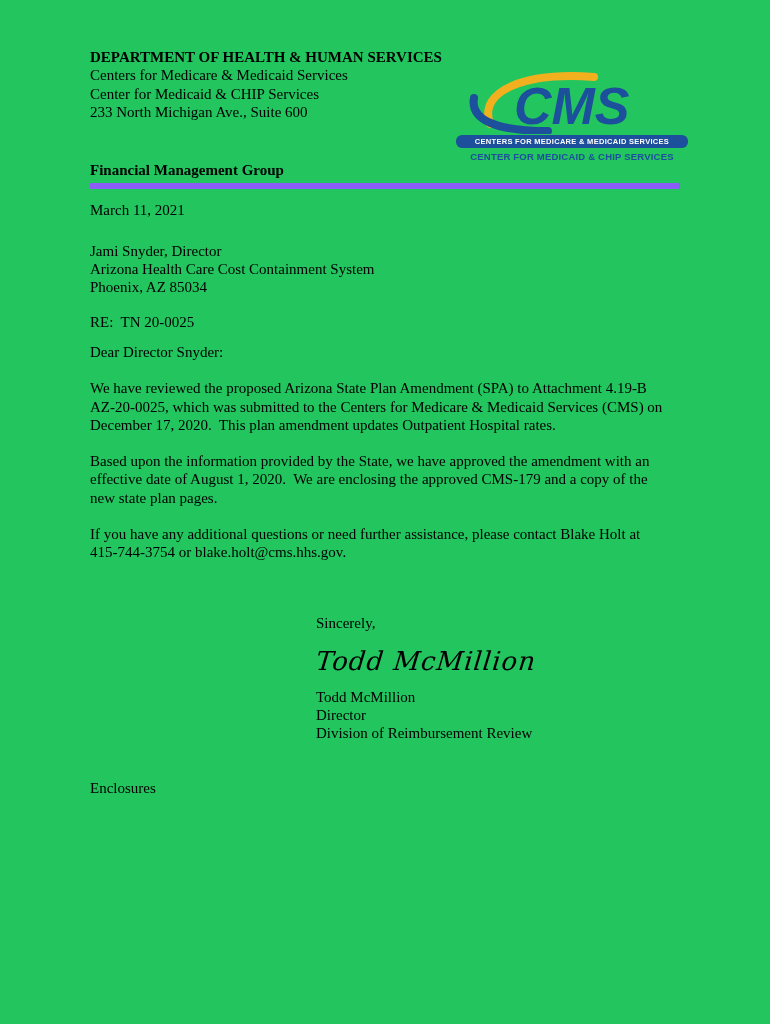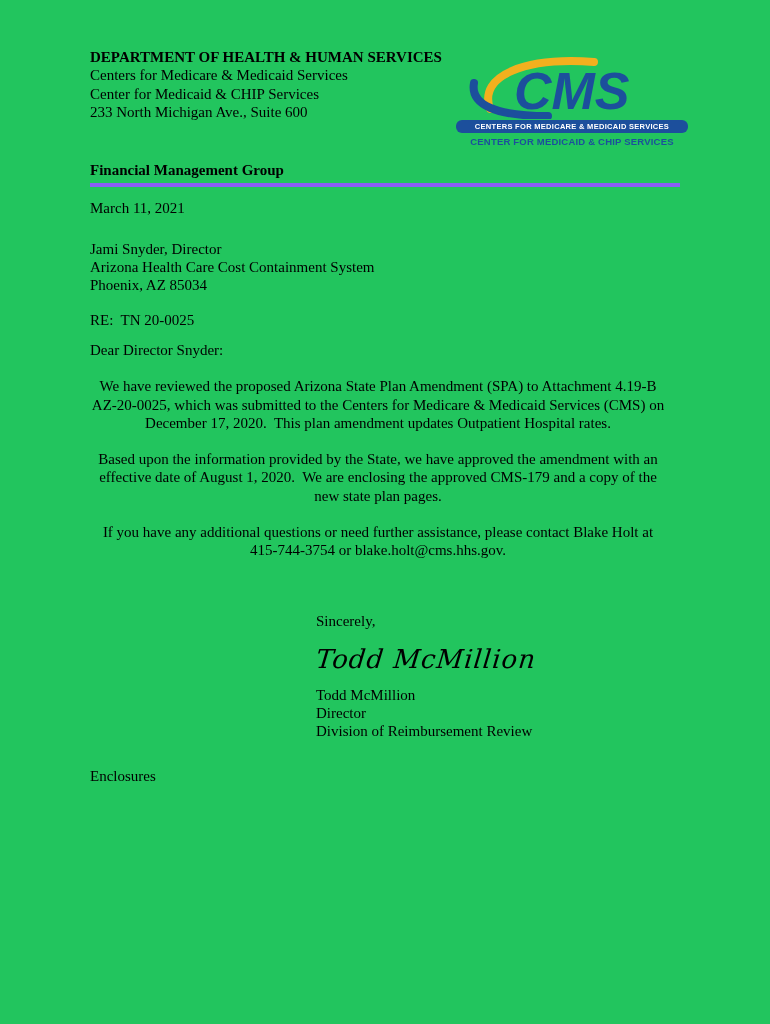--- a/index.html
+++ b/index.html
@@ -18,21 +18,21 @@
   }
   .pre { white-space: pre-wrap; }
 
   
   .hdr { position: relative; }
   .sender div { white-space: pre-wrap; }
   .dept { font-weight: bold; }
 
   .logo {
     position: absolute;
-    top: 5px;
+    top: 20px;
     right: -8px;
     width: 232px;
     text-align: center;
   }
   .logo svg { display: block; width: 232px; height: 66px; }
   .tagline-bar {
     background: #1c4f9c;
     color: #ffffff;
     font-family: "Liberation Sans", sans-serif;
     font-size: 7.5px;
@@ -48,40 +48,40 @@
     font-size: 9.5px;
     font-weight: bold;
     letter-spacing: 0.2px;
     margin-top: 3px;
   }
 
   
   .group {
     margin-top: 40px;
     font-weight: bold;
-    border-bottom: 4px solid #8b5cf6;
+    border-bottom: 6px solid #8b5cf6;
     padding-bottom: 4px;
   }
 
   .date { margin-top: 12px; }
   .recipient { margin-top: 22px; }
   .re { margin-top: 16px; }
   .salutation { margin-top: 12px; }
-  p.body-par { margin: 18px 14px 0 0; white-space: pre-wrap; text-align: center; }
+  p.body-par { margin: 18px 14px 0 0; white-space: pre-wrap; }
 
   .sig-block { margin-top: 52px; margin-left: 226px; }
   .script {
     font-family: "DejaVu Serif", serif;
     font-style: italic;
     font-size: 26px;
     margin: 14px 0 10px 0;
     transform: skewX(-6deg);
     letter-spacing: 1px;
   }
-  .enclosures { margin-top: 26px; }
+  .enclosures { margin-top: 36px; }
 </style>
 </head>
 <body>
 
 <div class="page">
 
   <div class="hdr">
     <div class="sender">
       <div class="dept">DEPARTMENT OF HEALTH &amp; HUMAN SERVICES</div>
       <div>Centers for Medicare &amp; Medicaid Services</div>

